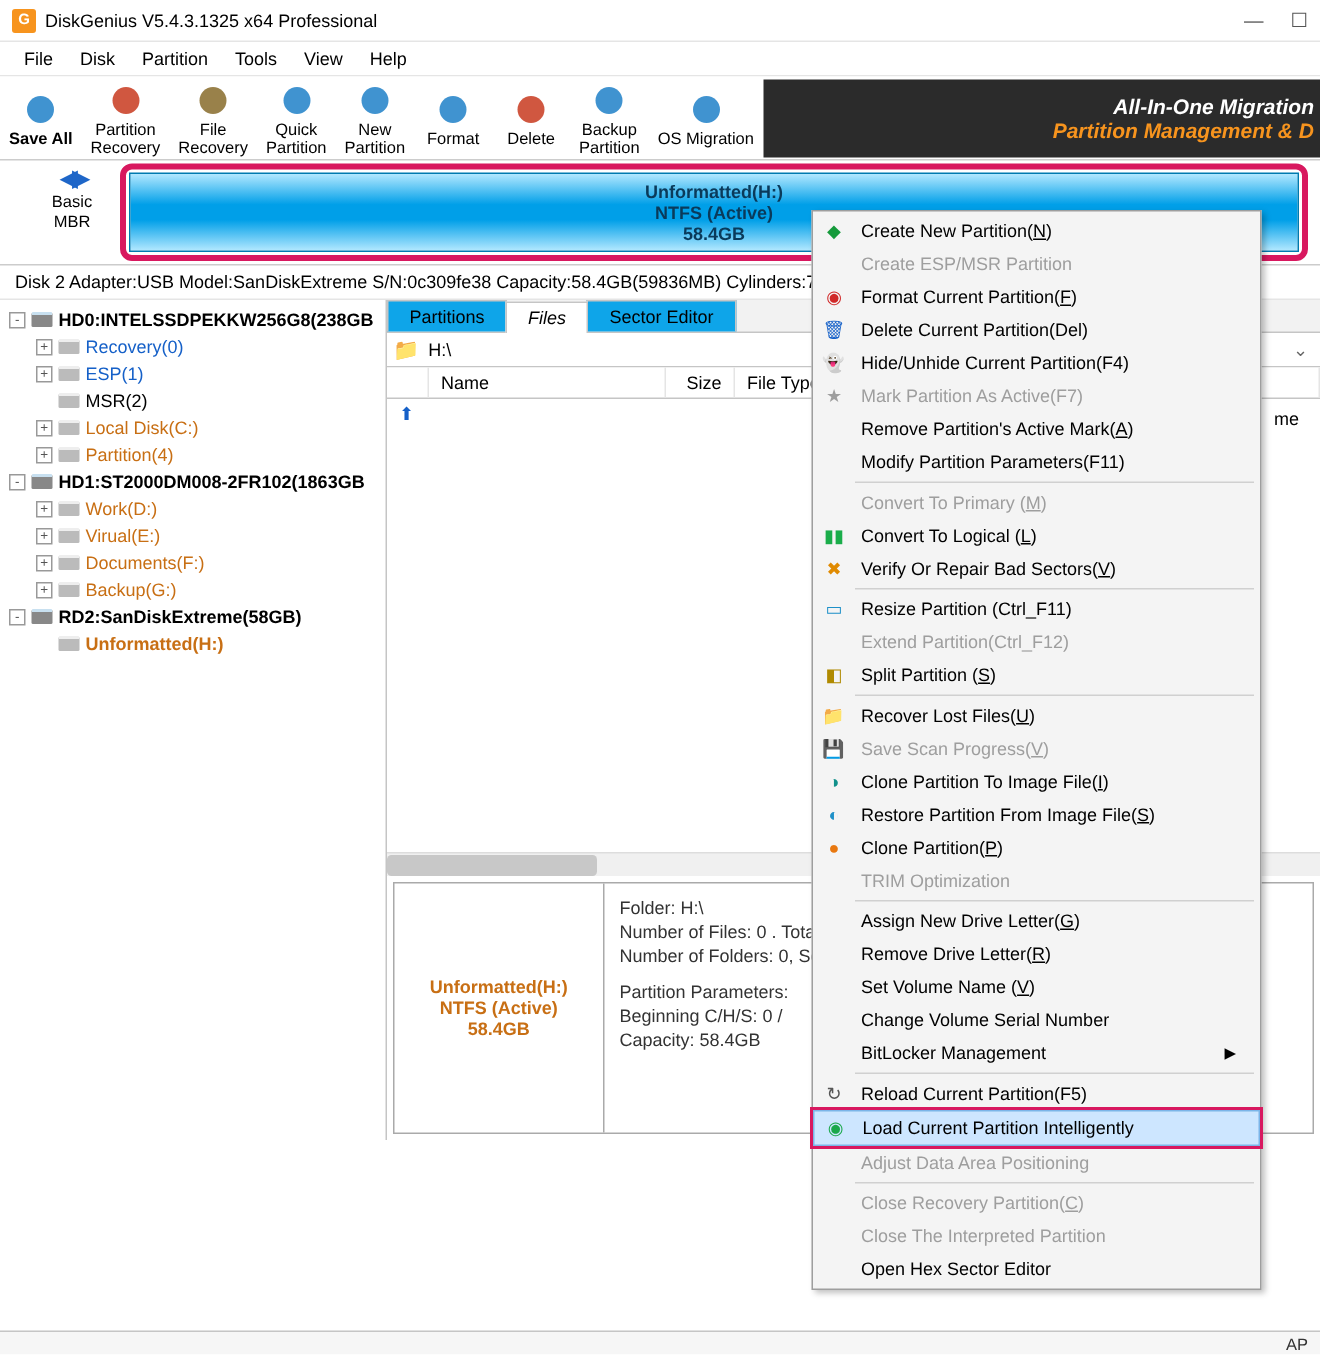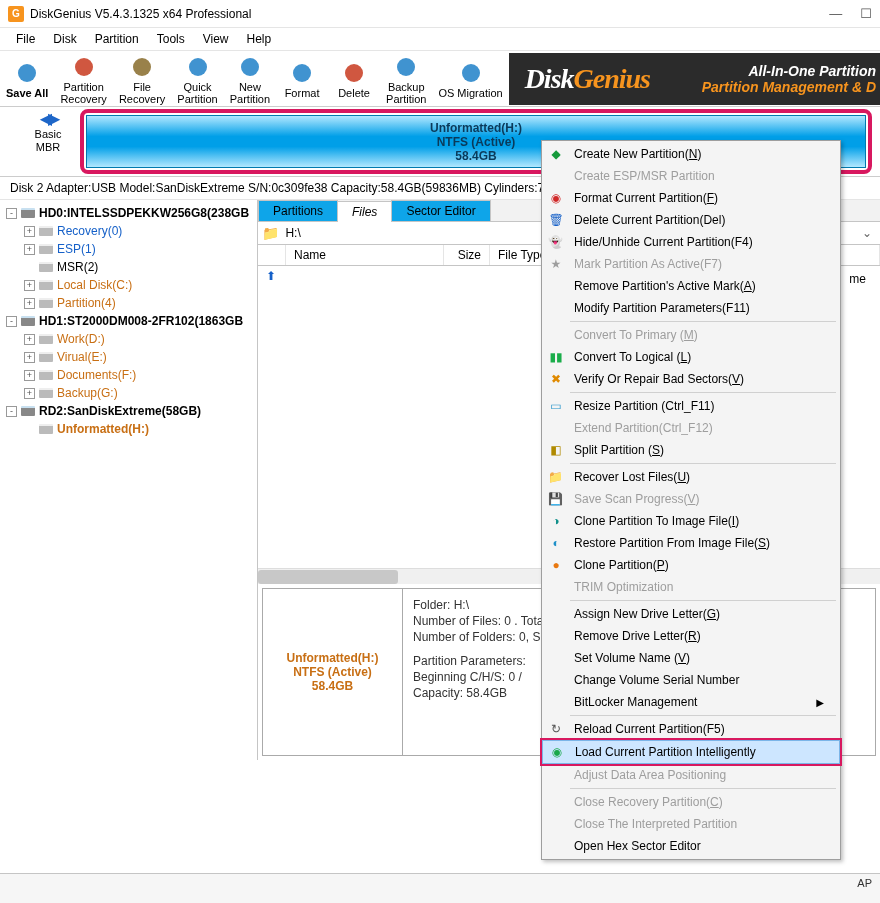--- a/index.html
+++ b/index.html
@@ -53,21 +53,21 @@
 .details { display: flex; border: 1px solid #aaa; margin: 4px; height: 168px; }
 .det-left { width: 140px; border-right: 1px solid #aaa; display: flex; flex-direction: column; align-items: center; justify-content: center; color: #c86f14; font-weight: bold; text-align: center; }
 .det-right { flex: 1; padding: 8px 10px; line-height: 16px; color: #333; }
 .ctxmenu { position: absolute; left: 541px; top: 140px; width: 300px; background: #f4f4f4; border: 1px solid #9e9e9e; box-shadow: 2px 2px 4px rgba(0,0,0,.25); padding: 2px 0; z-index: 10; }
 .ctxrow { display: flex; align-items: center; height: 22px; padding: 0 16px 0 4px; gap: 8px; }
 .ctxrow.disabled { color: #9e9e9e; }
 .ctxrow.highlight { background: #cde6ff; border: 1px solid #7bb5e8; outline: 2px solid #d8185f; outline-offset: 0; height: 24px; }
 .ctx-ic { width: 20px; height: 16px; display: flex; align-items: center; justify-content: center; font-size: 12px; }
 .ctx-arrow { margin-left: auto; font-size: 10px; }
 .sep { height: 1px; background: #d0d0d0; margin: 2px 4px 2px 28px; }
-.statusbar { position: absolute; bottom: 0; left: 0; right: 0; height: 30px; border-top: 1px solid #c5c5c5; background: #f6f6f6; }
+.statusbar { position: absolute; bottom: 0; left: 0; right: 0; height: 16px; border-top: 1px solid #c5c5c5; background: #f6f6f6; }
 .status-seg { position:absolute; right:8px; top:3px; font-size:11px; color:#333;}
 u { text-decoration: underline; }
 </style>
 </head>
 <body>
 
 <div class="titlebar">
   <div class="titlebar-icon">G</div>
   <div class="titlebar-text">DiskGenius V5.4.3.1325 x64 Professional</div>
   <div class="wincontrols">
@@ -159,23 +159,22 @@
       <div class="toolbtn">
         <div class="ti">
           <svg width="26" height="22">
             <circle cx="13" cy="11" r="9" fill="#1e80c8" opacity="0.85"></circle>
           </svg>
         </div>
         <div style="white-space: pre-line;">OS Migration</div>
       </div>
     </div>
   <div class="banner">
-    <span class="banner-title"><span>Disk</span><span class="g">Genius</span></span>
     <div class="banner-right">
-      <div class="banner-sub1">All-In-One Partition</div>
+      <div class="banner-sub1">All-In-One Migration</div>
       <div class="banner-sub2">Partition Management &amp; D</div>
     </div>
   </div>
 </div>
 
 <div class="diskrow">
   <div class="diskrow-left">
     <div class="arrows"><span>◀</span><span>▶</span></div>
     <div style="white-space:pre-line;font-size:11px;line-height:13px;">Basic
 MBR</div>

